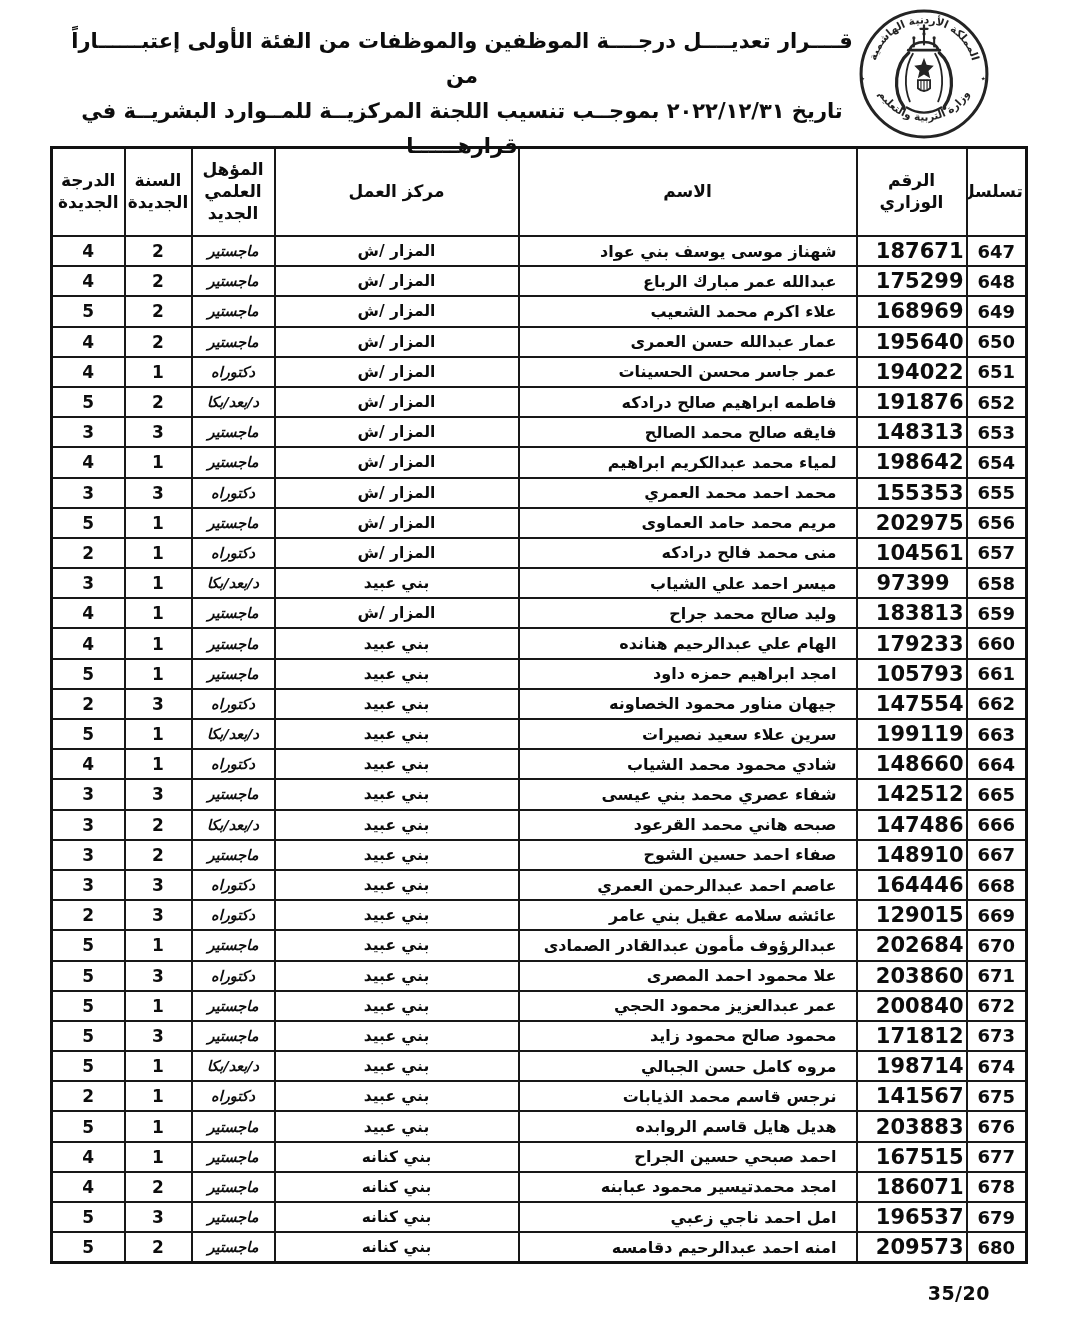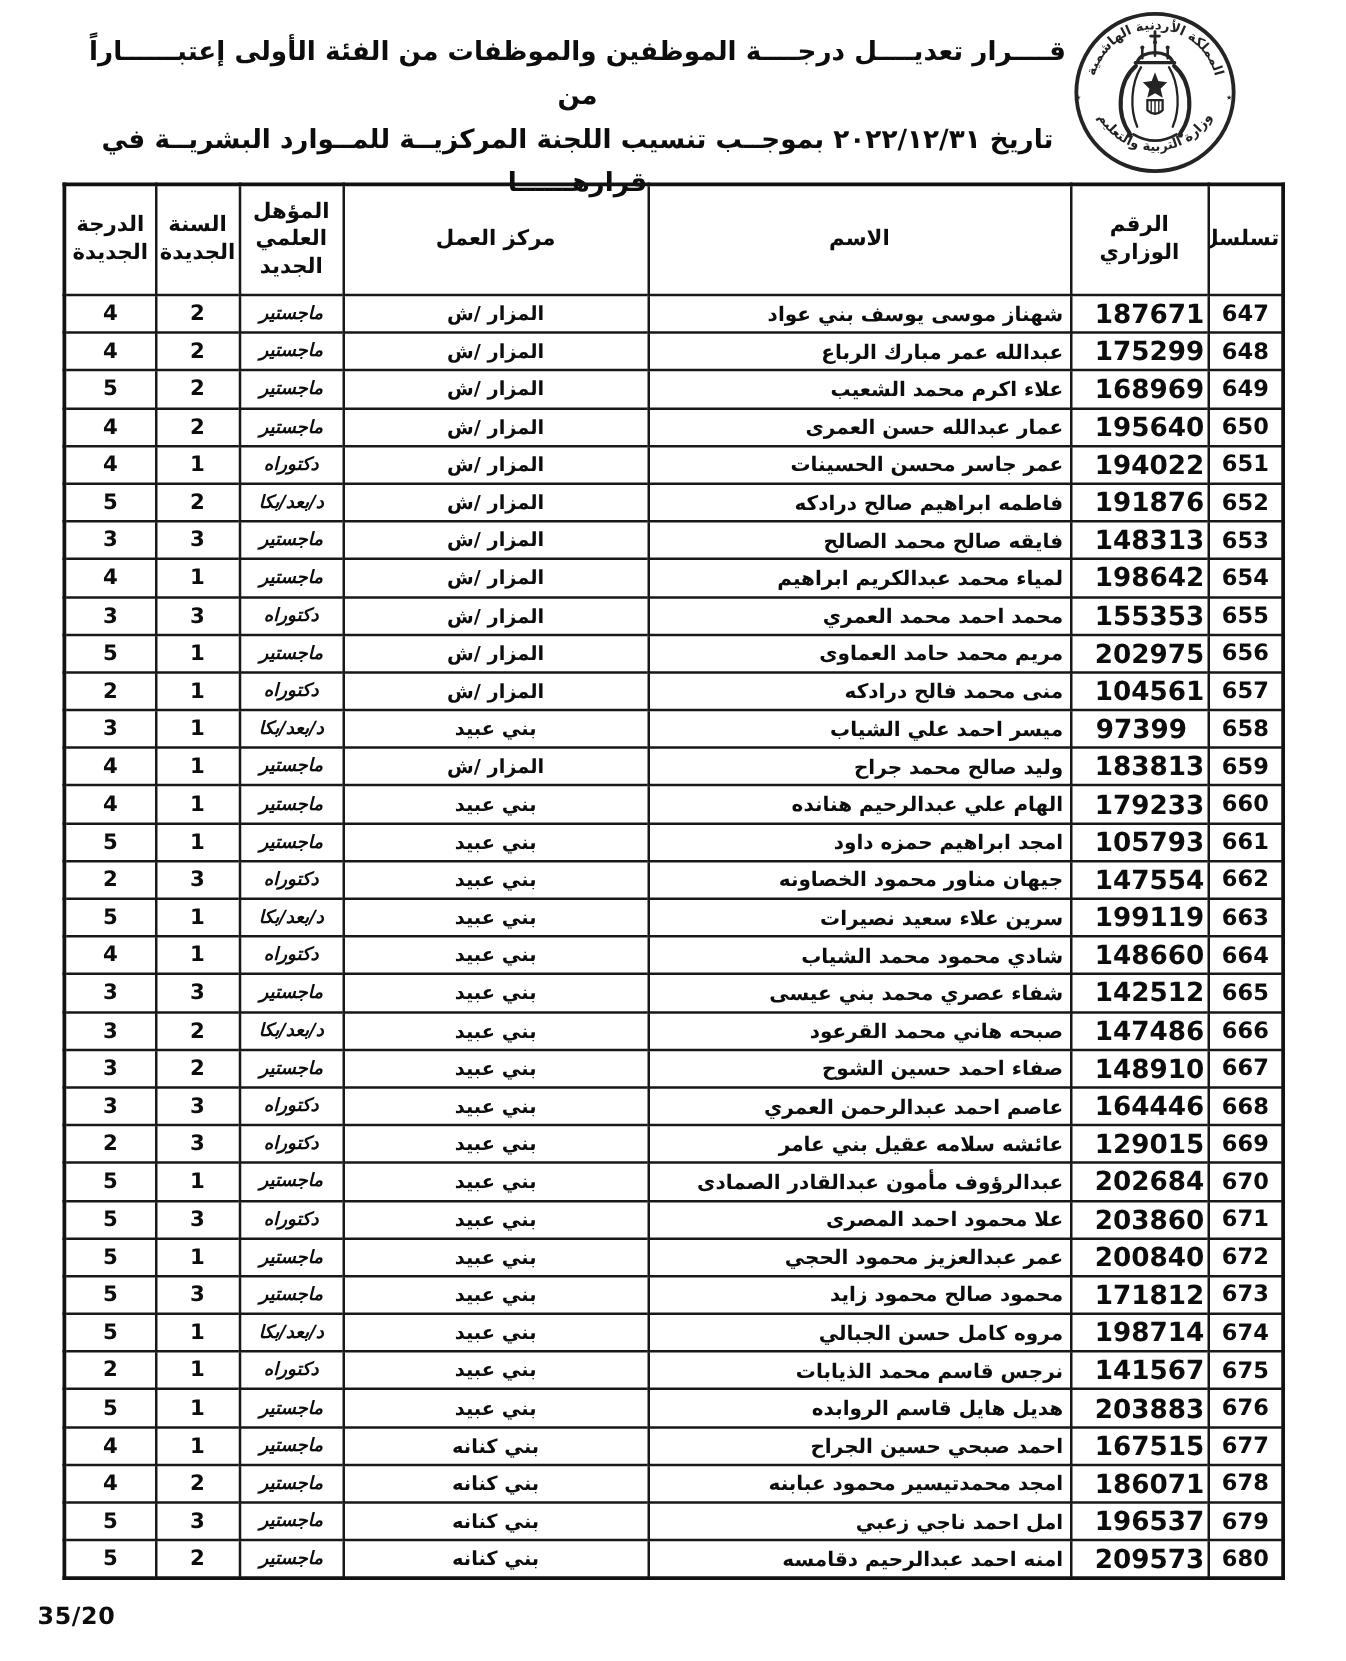--- a/index.html
+++ b/index.html
@@ -29,29 +29,29 @@
     border:2px solid #181818;overflow:hidden;font-weight:bold;
     padding:0 2px;vertical-align:middle;
   }
   .doc-table thead th{
     height:86px;font-size:17px;line-height:1.28;
     white-space:pre-line;text-align:center;
   }
   .doc-table tbody tr{height:30.2px;}
   td.c-serial{font-size:18px;text-align:center;margin-top:34px;}
   td.c-ministry{font-size:21px;text-align:left;padding-left:19px;}
-  td.c-name{font-size:16px;text-align:right;padding-right:5px;white-space:nowrap;}
+  td.c-name{font-size:16px;text-align:right;padding-right:19px;white-space:nowrap;}
   td.c-center{font-size:15.5px;text-align:center;white-space:nowrap;}
   td.c-qual{font-size:14.5px;text-align:center;white-space:nowrap;font-style:italic;}
   td.c-year,td.c-grade{font-size:17px;text-align:center;}
 
   
   .page-number{
     position:absolute;top:1282px;left:30px;width:960px;
-    text-align:left;font-weight:bold;font-size:19px;letter-spacing:.5px;
+    text-align:right;font-weight:bold;font-size:19px;letter-spacing:.5px;
   }
 </style>
 </head>
 <body>
 
 <div class="page">
 
   <svg class="seal" viewBox="0 0 134 134" aria-hidden="true">
     <circle cx="67" cy="67" r="62" fill="#ffffff" stroke="#121212" stroke-width="3"></circle>
     <defs>

